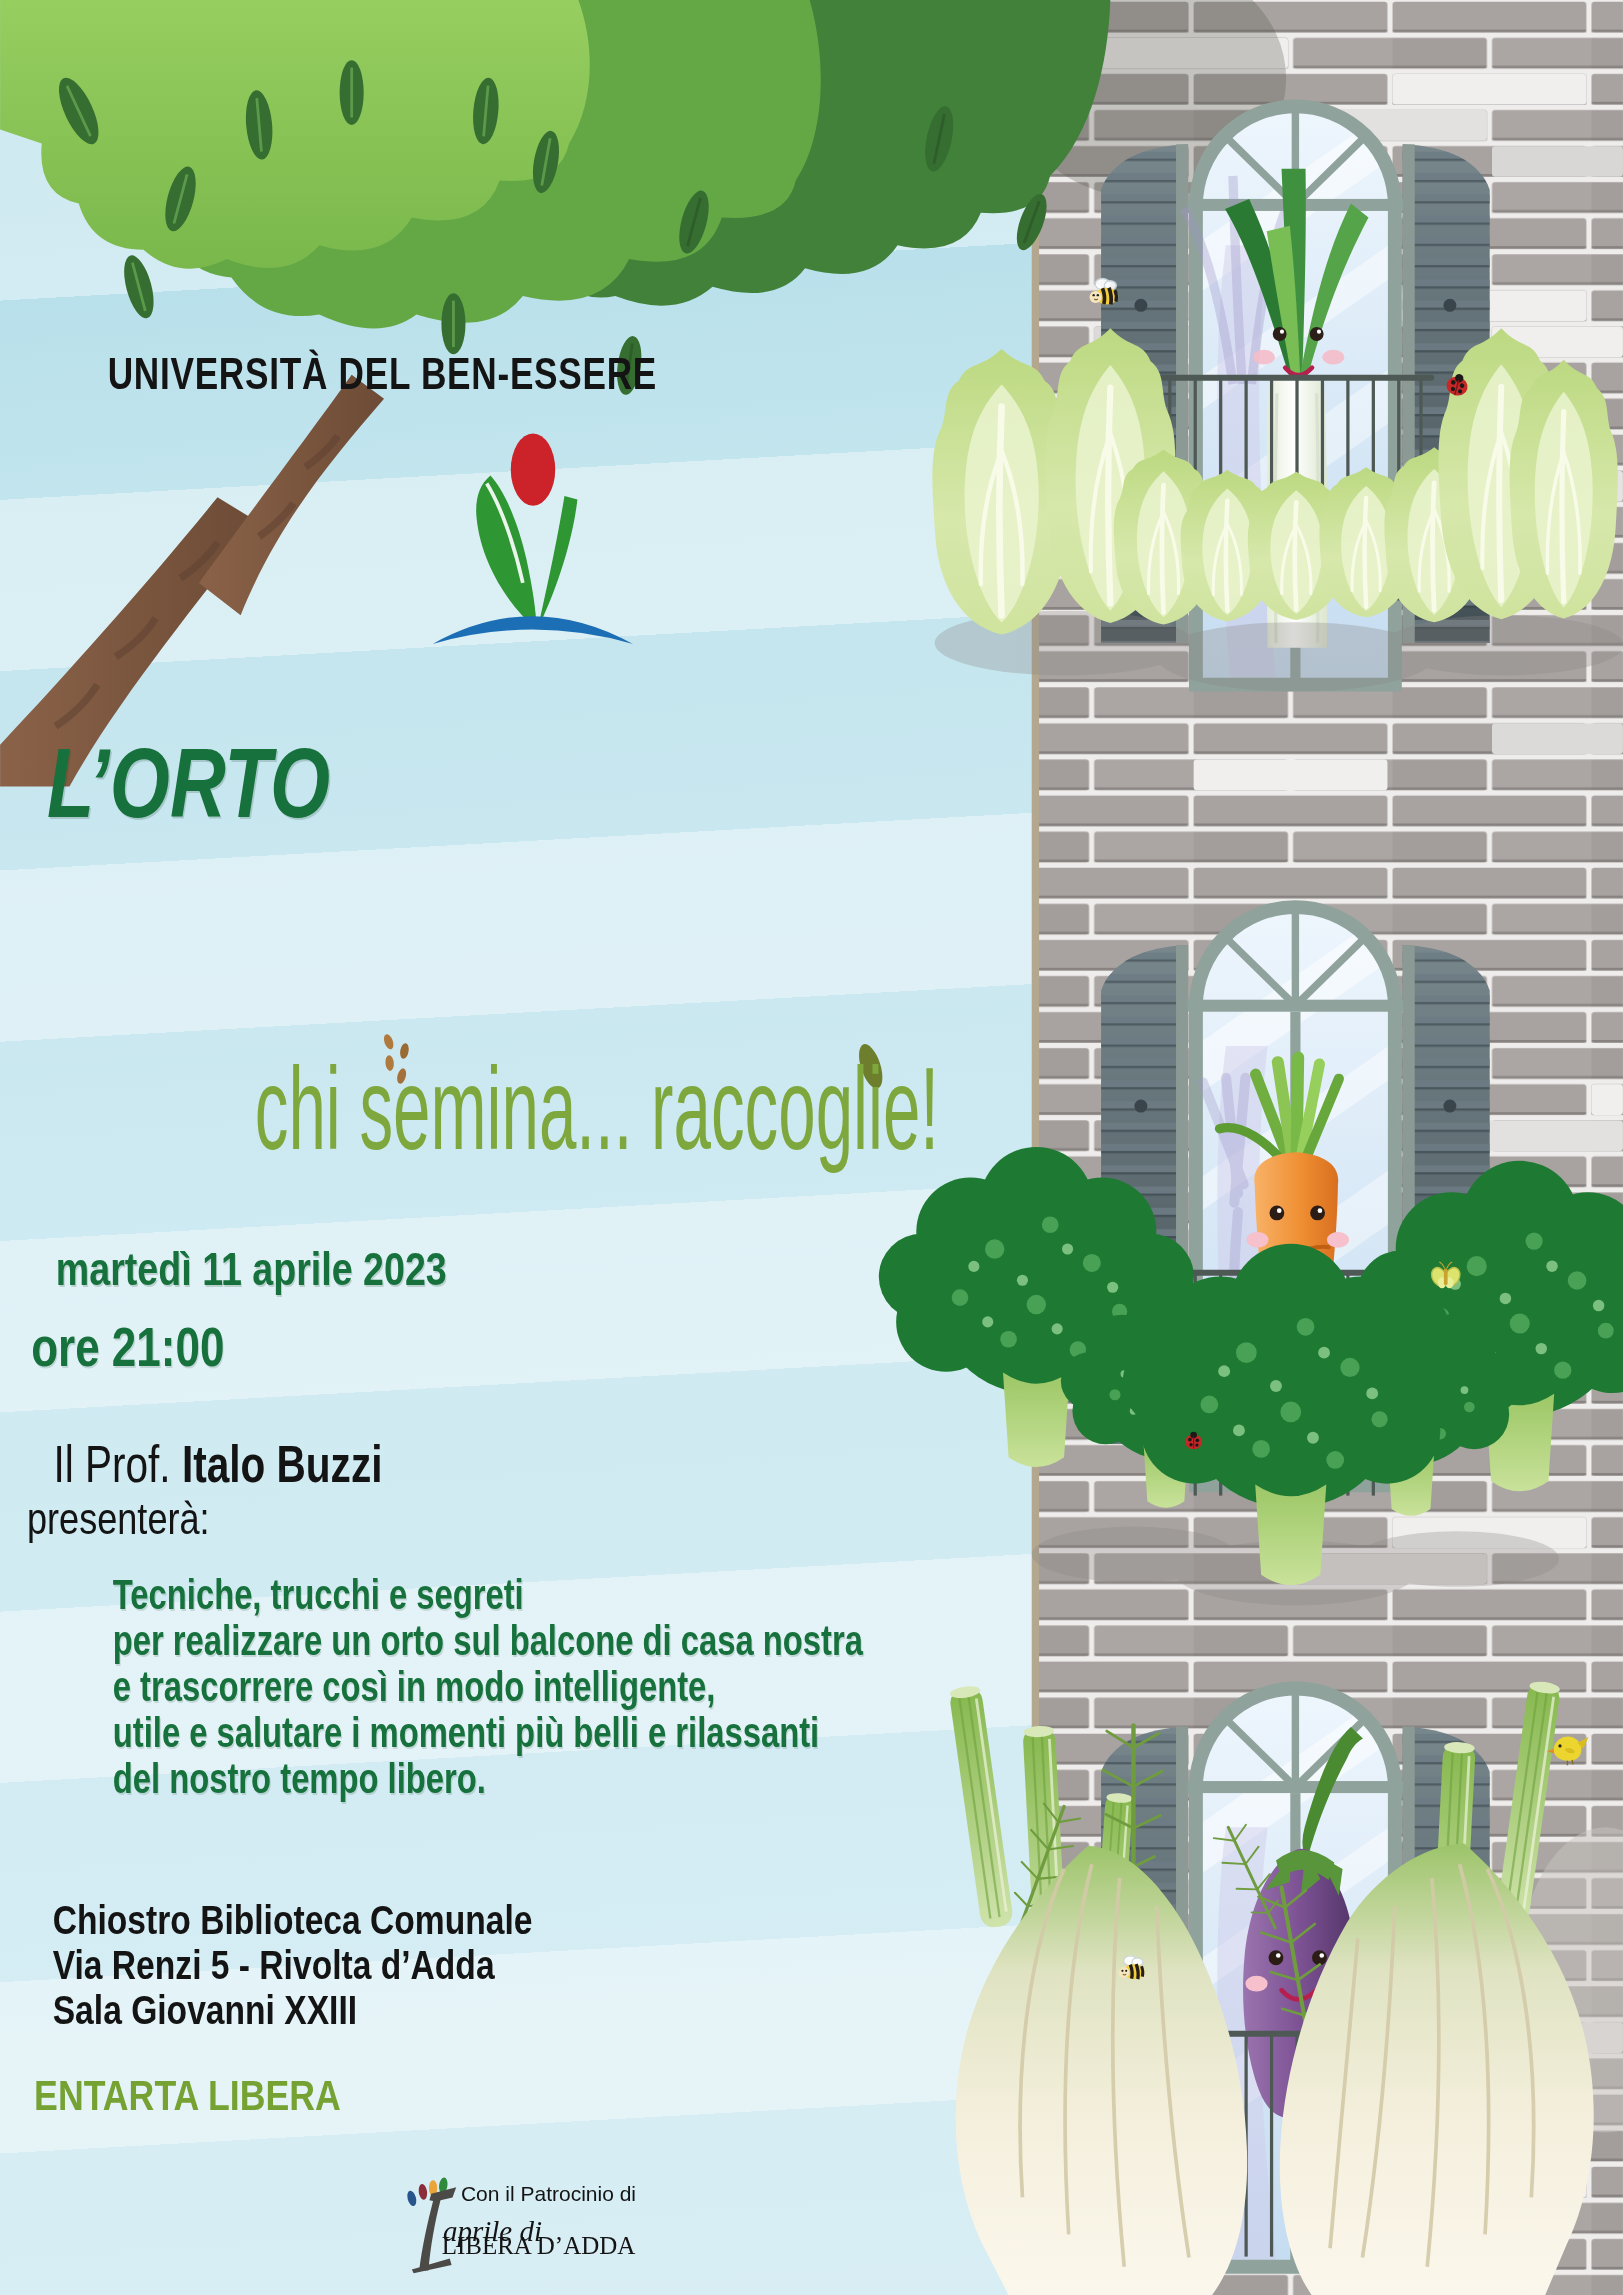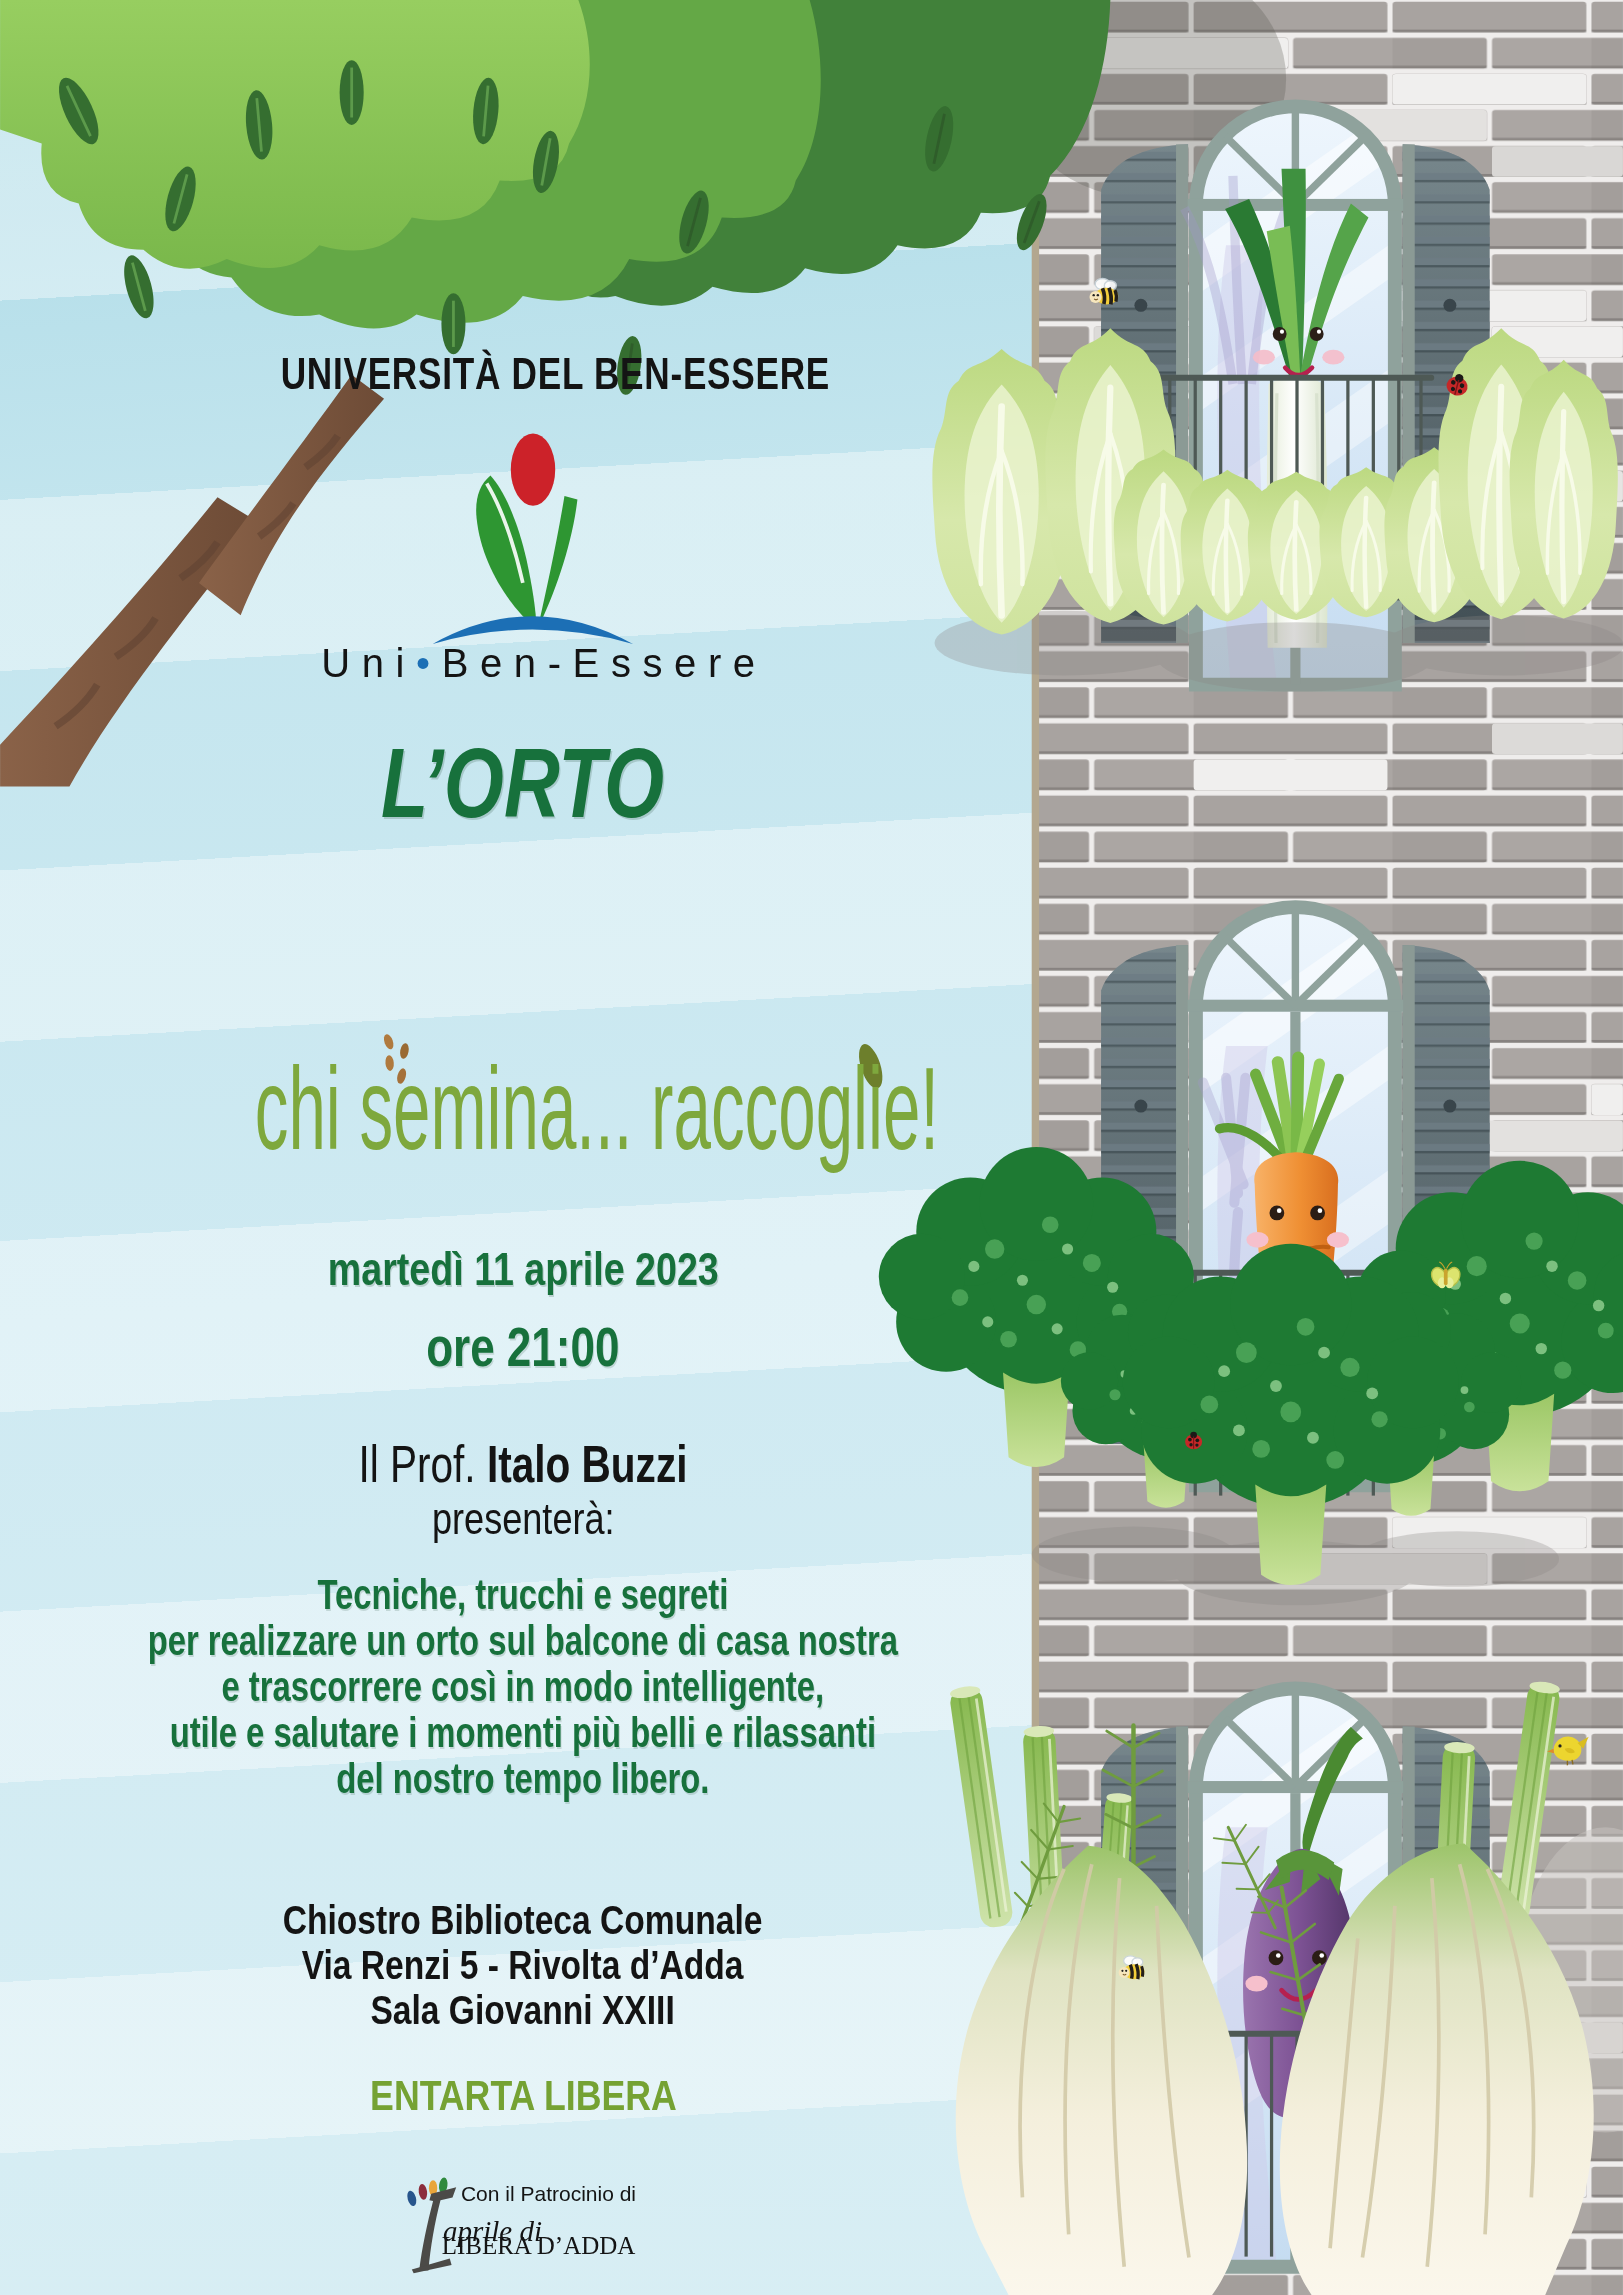--- a/index.html
+++ b/index.html
@@ -2,21 +2,21 @@
 <html style="font-size:7.4px"><head>
 <meta charset="utf-8">
 <style>
   html,body{margin:0;padding:0;}
   body{font-family:"Liberation Sans",sans-serif;}
   .poster{position:relative;width:1623px;height:2295px;overflow:hidden;
     background:linear-gradient(176deg,#abdae6 0%,#c3e5ee 22%,#cfeaf2 55%,#d8eef4 100%);}
   .stripes{position:absolute;left:0;top:0;width:1034px;height:2295px;z-index:1;
     background:repeating-linear-gradient(-3.2deg,rgba(255,255,255,0) 0 199px,rgba(255,255,255,0.38) 199px 370px);}
   svg.scene{position:absolute;left:0;top:0;z-index:2;}
-  .txt{position:absolute;left:7px;width:1032px;text-align:center;z-index:5;color:#141414;white-space:nowrap;}
+  .txt{position:absolute;left:7px;width:1032px;z-index:5;color:#141414;white-space:nowrap;}
   .txt .t{display:inline-block;white-space:nowrap;}
   .sx58{transform:scaleX(.58);} .sx78{transform:scaleX(.78);} .sx80{transform:scaleX(.80);}
   .sx82{transform:scaleX(.82);} .sx84{transform:scaleX(.84);} .sx85{transform:scaleX(.85);} .sx90{transform:scaleX(.90);} .sx95{transform:scaleX(.95);}
   .uni{top:349px;font-size:44px;font-weight:bold;letter-spacing:0.9px;}
   .logotext{top:641px;font-size:40px;letter-spacing:11.6px;font-weight:500;}
   .logotext .dot{color:#1c6fb5;}
   .title1{top:726px;} .title2{top:826px;} .title3{top:926px;}
   .title1,.title2,.title3{font-size:99px;font-weight:bold;font-style:italic;color:#17713c;
     text-shadow:1.9px 2.3px 0 rgba(15,60,35,.18);}
   .tagline{top:1042px;font-size:116px;color:#7ea83d;font-weight:400;}
@@ -514,23 +514,20 @@
         <path d="M34,208 C40,158 52,104 64,58 L56,56 L60,42 L114,28 L106,50 L80,56 C68,102 58,158 54,208 Z"></path>
         <path d="M18,206 L100,182 L104,196 L22,214 Z"></path>
       </g>
     </g>
   </svg>
 
   <div class="txt uni" style="left:39px;">
     <span class="t sx80">UNIVERSITÀ DEL BEN-ESSERE</span>
   </div>
 
-  <div class="txt logotext" style="left:28px;">
-    <span class="t"><span>Uni</span><span class="dot">•</span><span>Ben-Essere</span></span>
-  </div>
 
   <div class="txt title1"><span class="t sx78">L’ORTO</span></div>
 
   <div class="txt tagline"><span class="t sx58">chi semina... raccoglie!</span></div>
 
   <div class="txt date"><span class="t sx80">martedì 11 aprile 2023</span></div>
   <div class="txt time"><span class="t sx80">ore 21:00</span></div>
 
   <div class="txt speaker">
     <span class="t sx78"><span>Il Prof. </span><b>Italo Buzzi</b></span>

